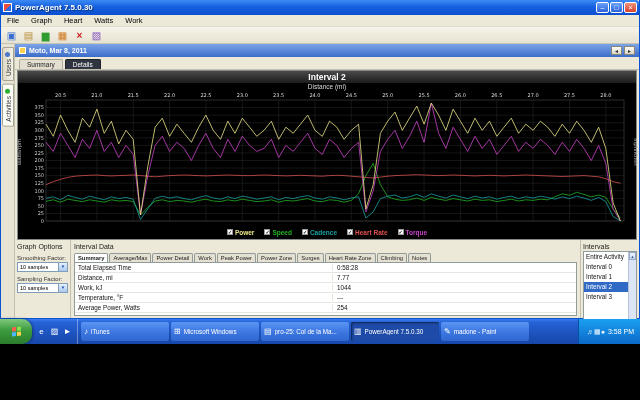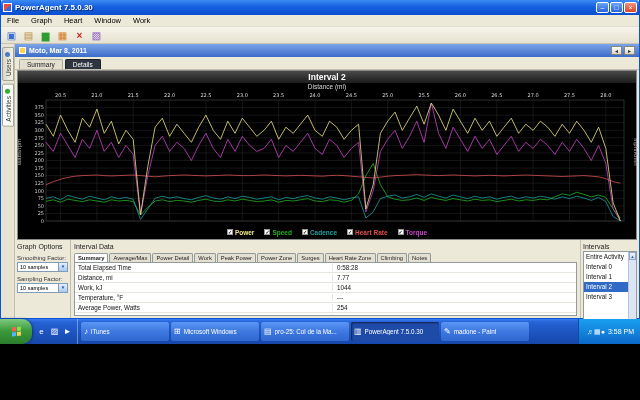--- a/index.html
+++ b/index.html
@@ -145,21 +145,21 @@
         <span class="wbtn">–</span>
         <span class="wbtn">□</span>
         <span class="wbtn close">×</span>
       </span>
     </div>
 
     <div class="menubar">
         <span class="menu-item">File</span>
         <span class="menu-item">Graph</span>
         <span class="menu-item">Heart</span>
-        <span class="menu-item">Window</span>
+        <span class="menu-item">Watts</span>
         <span class="menu-item">Work</span>
       </div>
     <div class="toolbar">
         <span class="tool-icon t0">▣</span>
         <span class="tool-icon t1">▤</span>
         <span class="tool-icon t2">▆</span>
         <span class="tool-icon t3">▦</span>
         <span class="tool-icon t4">×</span>
         <span class="tool-icon t5">▧</span>
       </div>

